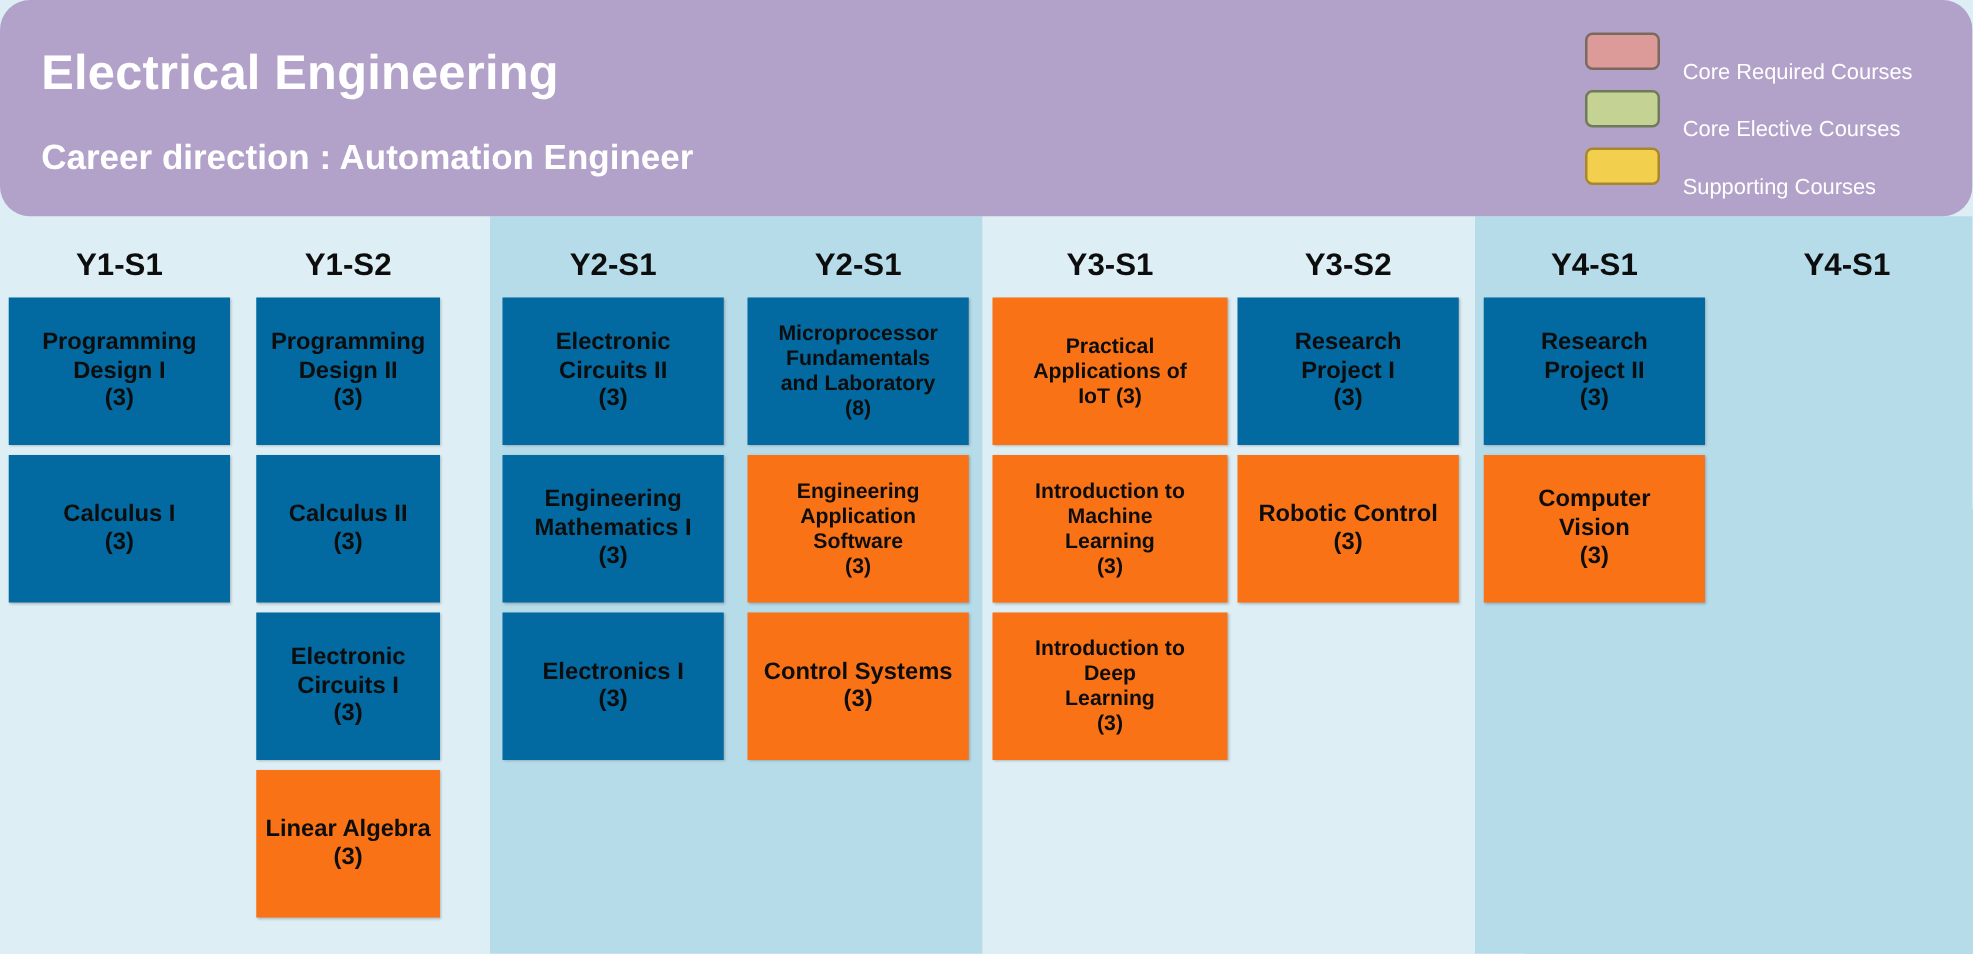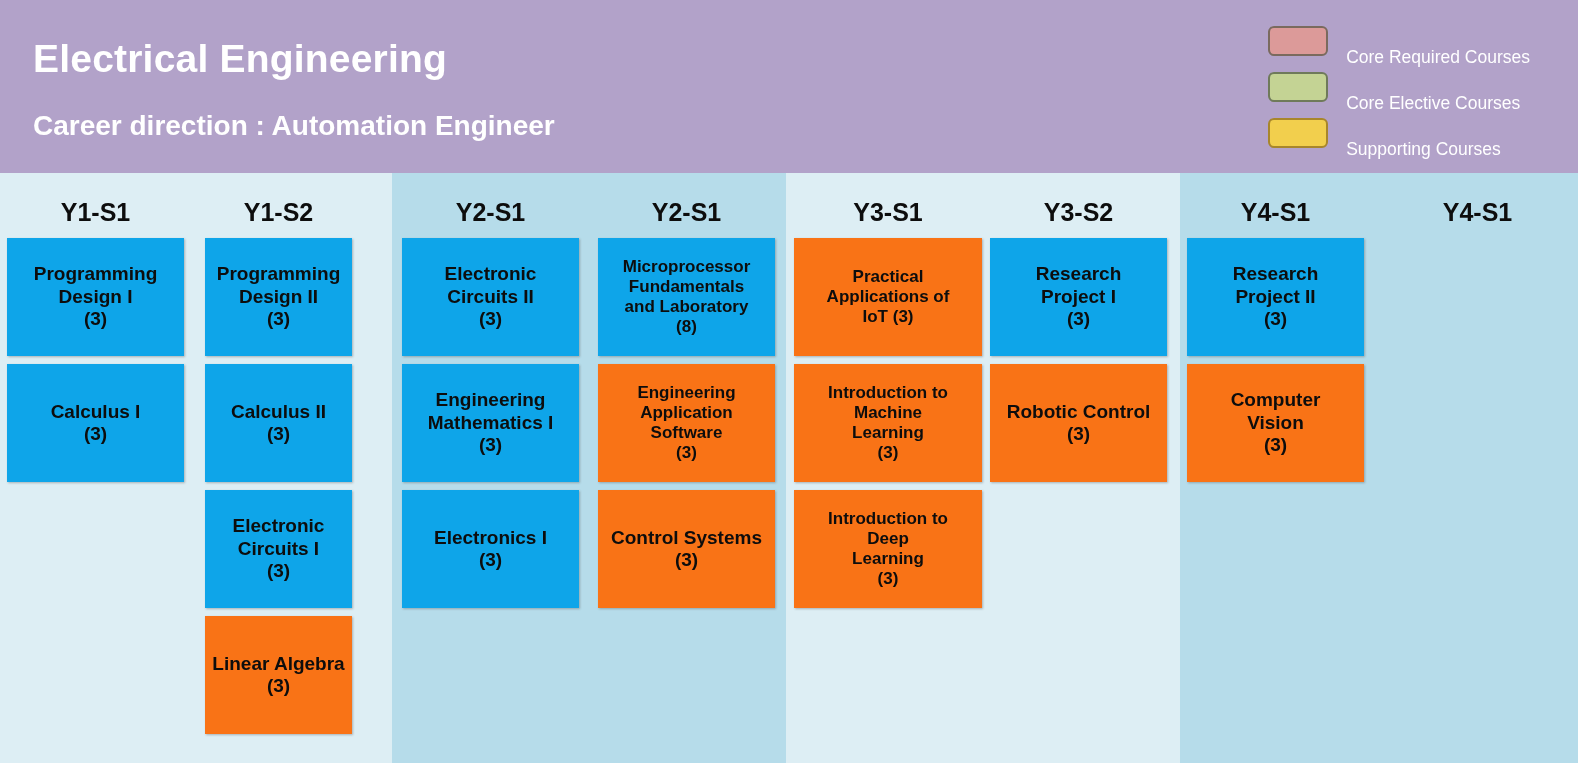--- a/index.html
+++ b/index.html
@@ -39,20 +39,21 @@
 
   
   .header {
     position: absolute;
     left: 0;
     top: 0;
     width: 1578px;
     height: 173px;
     background: #b2a2c9;
     z-index: 2;
+    border-radius: 24px;
   }
   .title {
     position: absolute;
     left: 33px;
     top: 37px;
     font-size: 39px;
     font-weight: bold;
     color: #ffffff;
     letter-spacing: 0.2px;
     white-space: nowrap;
@@ -133,21 +134,21 @@
     align-items: center;
     justify-content: center;
     text-align: center;
     color: #0d0d0d;
     font-weight: bold;
     font-size: 19px;
     line-height: 1.18;
     padding: 4px 6px;
     box-shadow: 1px 1px 2px rgba(90,90,90,0.40);
   }
-  .card.required  { background: #0ea5e9; }
+  .card.required  { background: #0369a1; }
   .card.elective  { background: #f97316; }
   .card.small     { font-size: 17px; }
   .card-text { white-space: pre-line; }
 </style>
 </head>
 <body>
 
 <div id="root">
 
   <div class="bands" id="bands">

